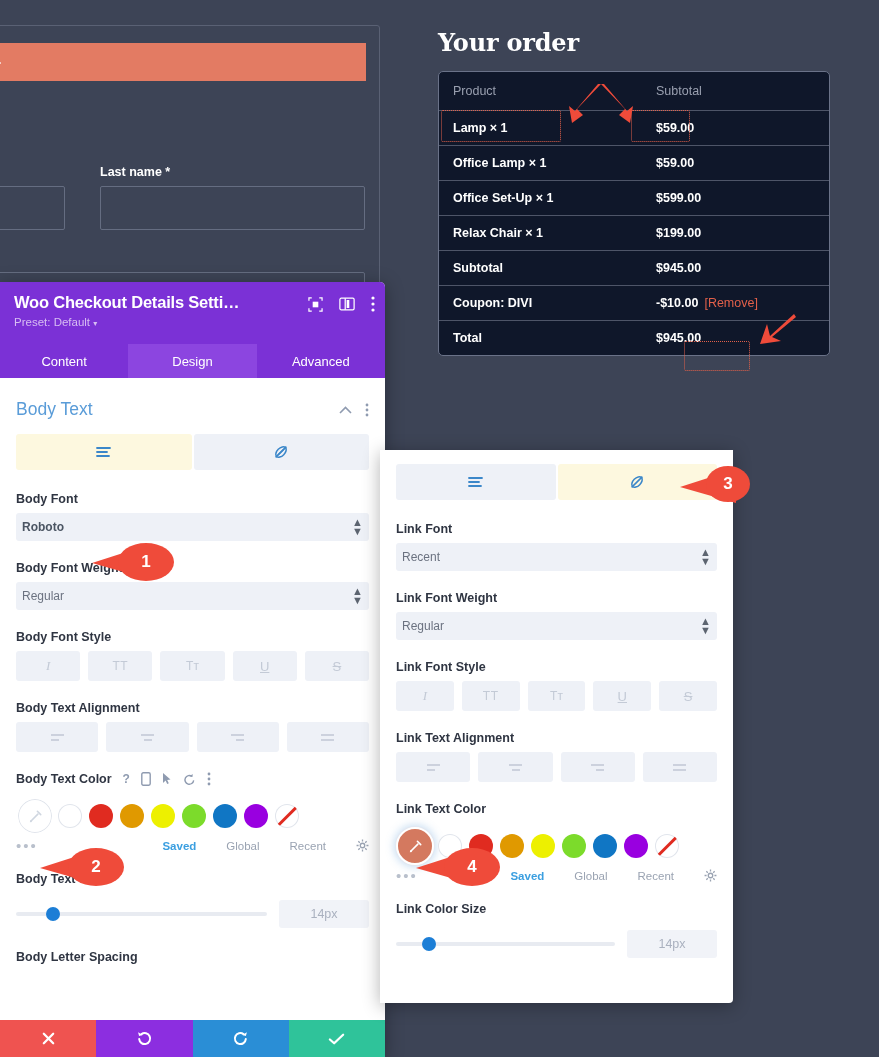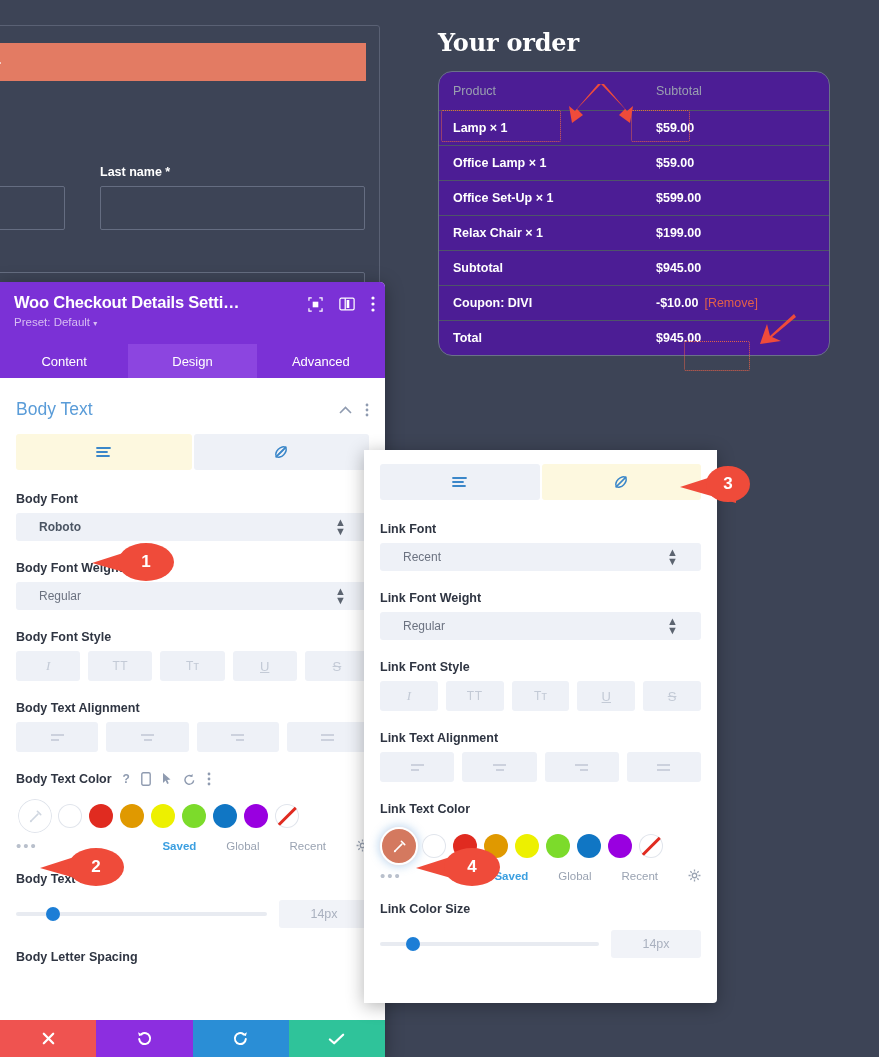--- a/index.html
+++ b/index.html
@@ -26,21 +26,21 @@
   .field-label { position:absolute; color:#ffffff; font-size:12.5px; font-weight:bold; }
   .field-box { position:absolute; border:1px solid #656d81; border-radius:2px; background:transparent; }
 
   
   #your-order { position:absolute; left:438px; top:28px; width:392px; }
   #order-title {
     font-family:"DejaVu Serif", serif; font-weight:bold;
     color:#ffffff; font-size:24px; letter-spacing:-0.2px; margin-bottom:14px;
   }
   #order-table-wrap {
-    border:1px solid #6a7288; border-radius:14px; overflow:hidden; background:#4c1d95;
+    border:1px solid #6a7288; border-radius:5px; overflow:hidden; background:#0f172a;
   }
   table.order { width:100%; border-collapse:collapse; }
   table.order th, table.order td {
     padding:10px 0 10px 14px; font-size:12.5px; text-align:left;
     border-bottom:1px solid #4e5568;
   }
   table.order th { color:#9aa0b0; font-weight:normal; font-size:12.5px; padding-top:12px; padding-bottom:12px;}
   table.order td { color:#ffffff; font-weight:bold; }
   table.order tr:last-child td { border-bottom:none; }
   .col-sub { width:185px; padding-left:12px !important; }
@@ -80,21 +80,21 @@
   .toggle-row { display:flex; gap:2px; margin-bottom:22px; }
   .toggle-btn {
     flex:1; height:36px; display:flex; align-items:center; justify-content:center;
     background:#eef1f7; border-radius:3px;
   }
   .toggle-btn.on { background:#fdf8df; }
 
   .fld-label { font-size:12.5px; color:#2f3542; font-weight:bold; margin-bottom:7px; }
   .select-box {
     height:28px; background:#eef1f7; border-radius:3px; display:flex; align-items:center;
-    padding:0 23px; font-size:12px; color:#6b7280; justify-content:space-between;
+    padding:0 6px; font-size:12px; color:#6b7280; justify-content:space-between;
     margin-bottom:20px;
   }
   .select-box .val { color:#4b5563; font-weight:bold; }
   .select-box .val.plain { font-weight:normal; color:#6b7280; }
   .spin { color:#5c6470; font-size:11px; line-height:9px; text-align:center; }
 
   .style-row { display:flex; gap:8px; margin-bottom:20px; }
   .style-btn {
     flex:1; height:30px; background:#eef1f7; border-radius:3px;
     display:flex; align-items:center; justify-content:center;
@@ -142,21 +142,21 @@
     display:flex; align-items:center; justify-content:center;
     color:#aab1bf; font-size:12.5px;
   }
   .cut-label { font-size:12.5px; color:#2f3542; font-weight:bold; }
 
   #divi-footer { position:absolute; left:0; bottom:0; width:385px; height:37px; display:flex; }
   .foot-btn { flex:1; display:flex; align-items:center; justify-content:center; }
 
   
   #divi-panel-2 {
-    position:absolute; left:364px; top:450px; width:353px; height:553px;
+    position:absolute; left:380px; top:450px; width:353px; height:553px;
     background:#ffffff; box-shadow:0 3px 18px rgba(0,0,0,.3);
     border-radius:0 0 4px 0; overflow:hidden;
   }
   #divi-panel-2 .p2body { padding:14px 16px 0 16px; }
 
   
   .badge {
     position:absolute; background:#ef4b3a; color:#fff; font-weight:bold;
     display:flex; align-items:center; justify-content:center;
     border-radius:50%; z-index:60;

